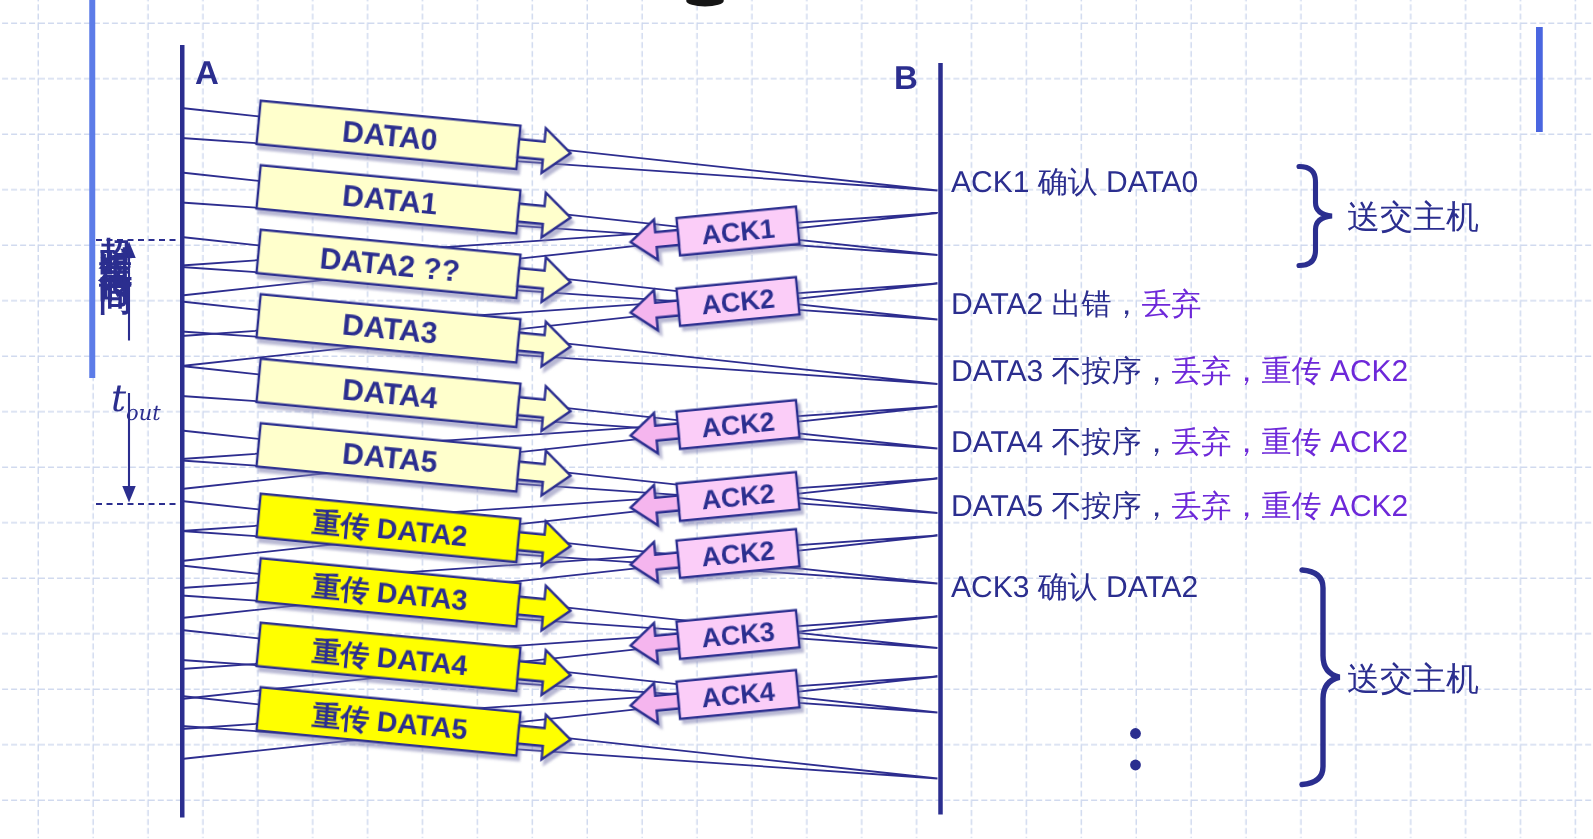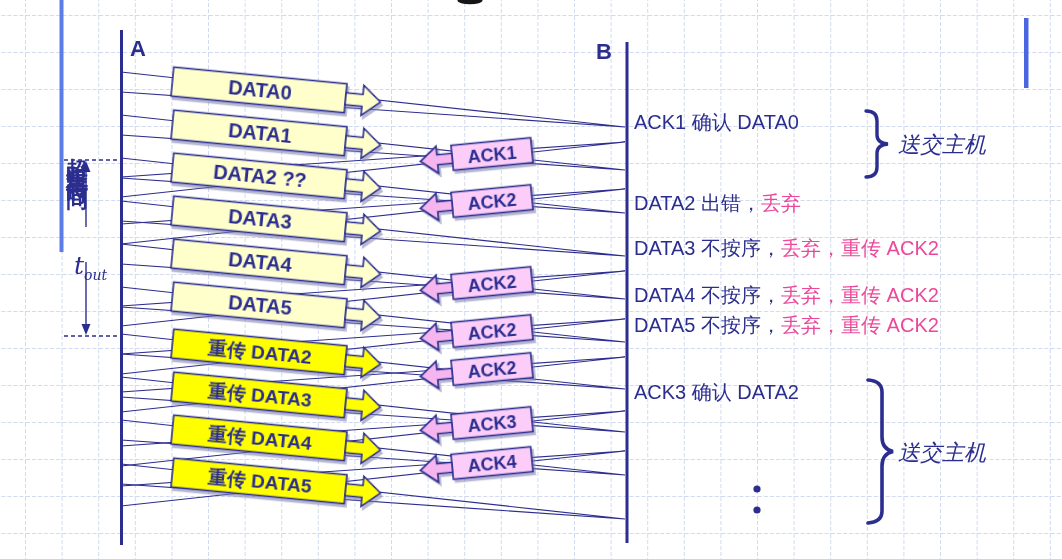--- a/index.html
+++ b/index.html
@@ -10,24 +10,24 @@
   }
   #canvas svg{position:absolute;left:0;top:0;}
   .shadowed{filter:drop-shadow(2.5px 3px 0.7px rgba(125,125,175,0.55));}
   .boxlabel{font-family:"Liberation Sans", sans-serif;font-weight:bold;fill:#2b2e8f;}
   .ablabel{font-family:"Liberation Sans", sans-serif;font-weight:bold;font-size:22px;fill:#2b2e8f;}
   .txt-layer{position:absolute;left:0;top:0;width:100%;height:100%;pointer-events:none;}
   .ann{
     position:absolute;left:634px;height:26px;line-height:26px;white-space:nowrap;
     font-size:20px;color:#2b2e8f;text-align:center;
   }
-  .ann .lt{color:#ec4899;}
+  .ann .lt{color:#6d28d9;}
   .deliver{
     position:absolute;left:898px;height:26px;line-height:26px;white-space:nowrap;
-    font-size:22px;color:#2b2e8f;font-style:italic;
+    font-size:22px;color:#2b2e8f;
   }
   .vlabel{
     position:absolute;left:62px;top:140px;
     writing-mode:vertical-rl;text-orientation:upright;
     font-size:22px;font-weight:bold;letter-spacing:6px;color:#2b2e8f;
   }
   .tout{
     position:absolute;left:74px;top:225px;
     font-family:"DejaVu Serif", serif;font-style:italic;
     font-size:25px;color:#2b2e8f;line-height:1;margin-top:28px;
@@ -196,21 +196,21 @@
   </div>
   <div class="ann" style="top:190px">
     <span>DATA2 出错，</span><span class="lt">丢弃</span>
   </div>
   <div class="ann" style="top:235px">
     <span>DATA3 不按序，</span><span class="lt">丢弃，</span><span class="lt">重传 ACK2</span>
   </div>
   <div class="ann" style="top:282px">
     <span>DATA4 不按序，</span><span class="lt">丢弃，</span><span class="lt">重传 ACK2</span>
   </div>
-  <div class="ann" style="top:312px">
+  <div class="ann" style="top:325px">
     <span>DATA5 不按序，</span><span class="lt">丢弃，</span><span class="lt">重传 ACK2</span>
   </div>
   <div class="ann" style="top:379px">
     <span>ACK3 确认 DATA2</span>
   </div>
 
   <div class="deliver" style="top:132px">送交主机</div>
   <div class="deliver" style="top:440px">送交主机</div>
 </div>
 

